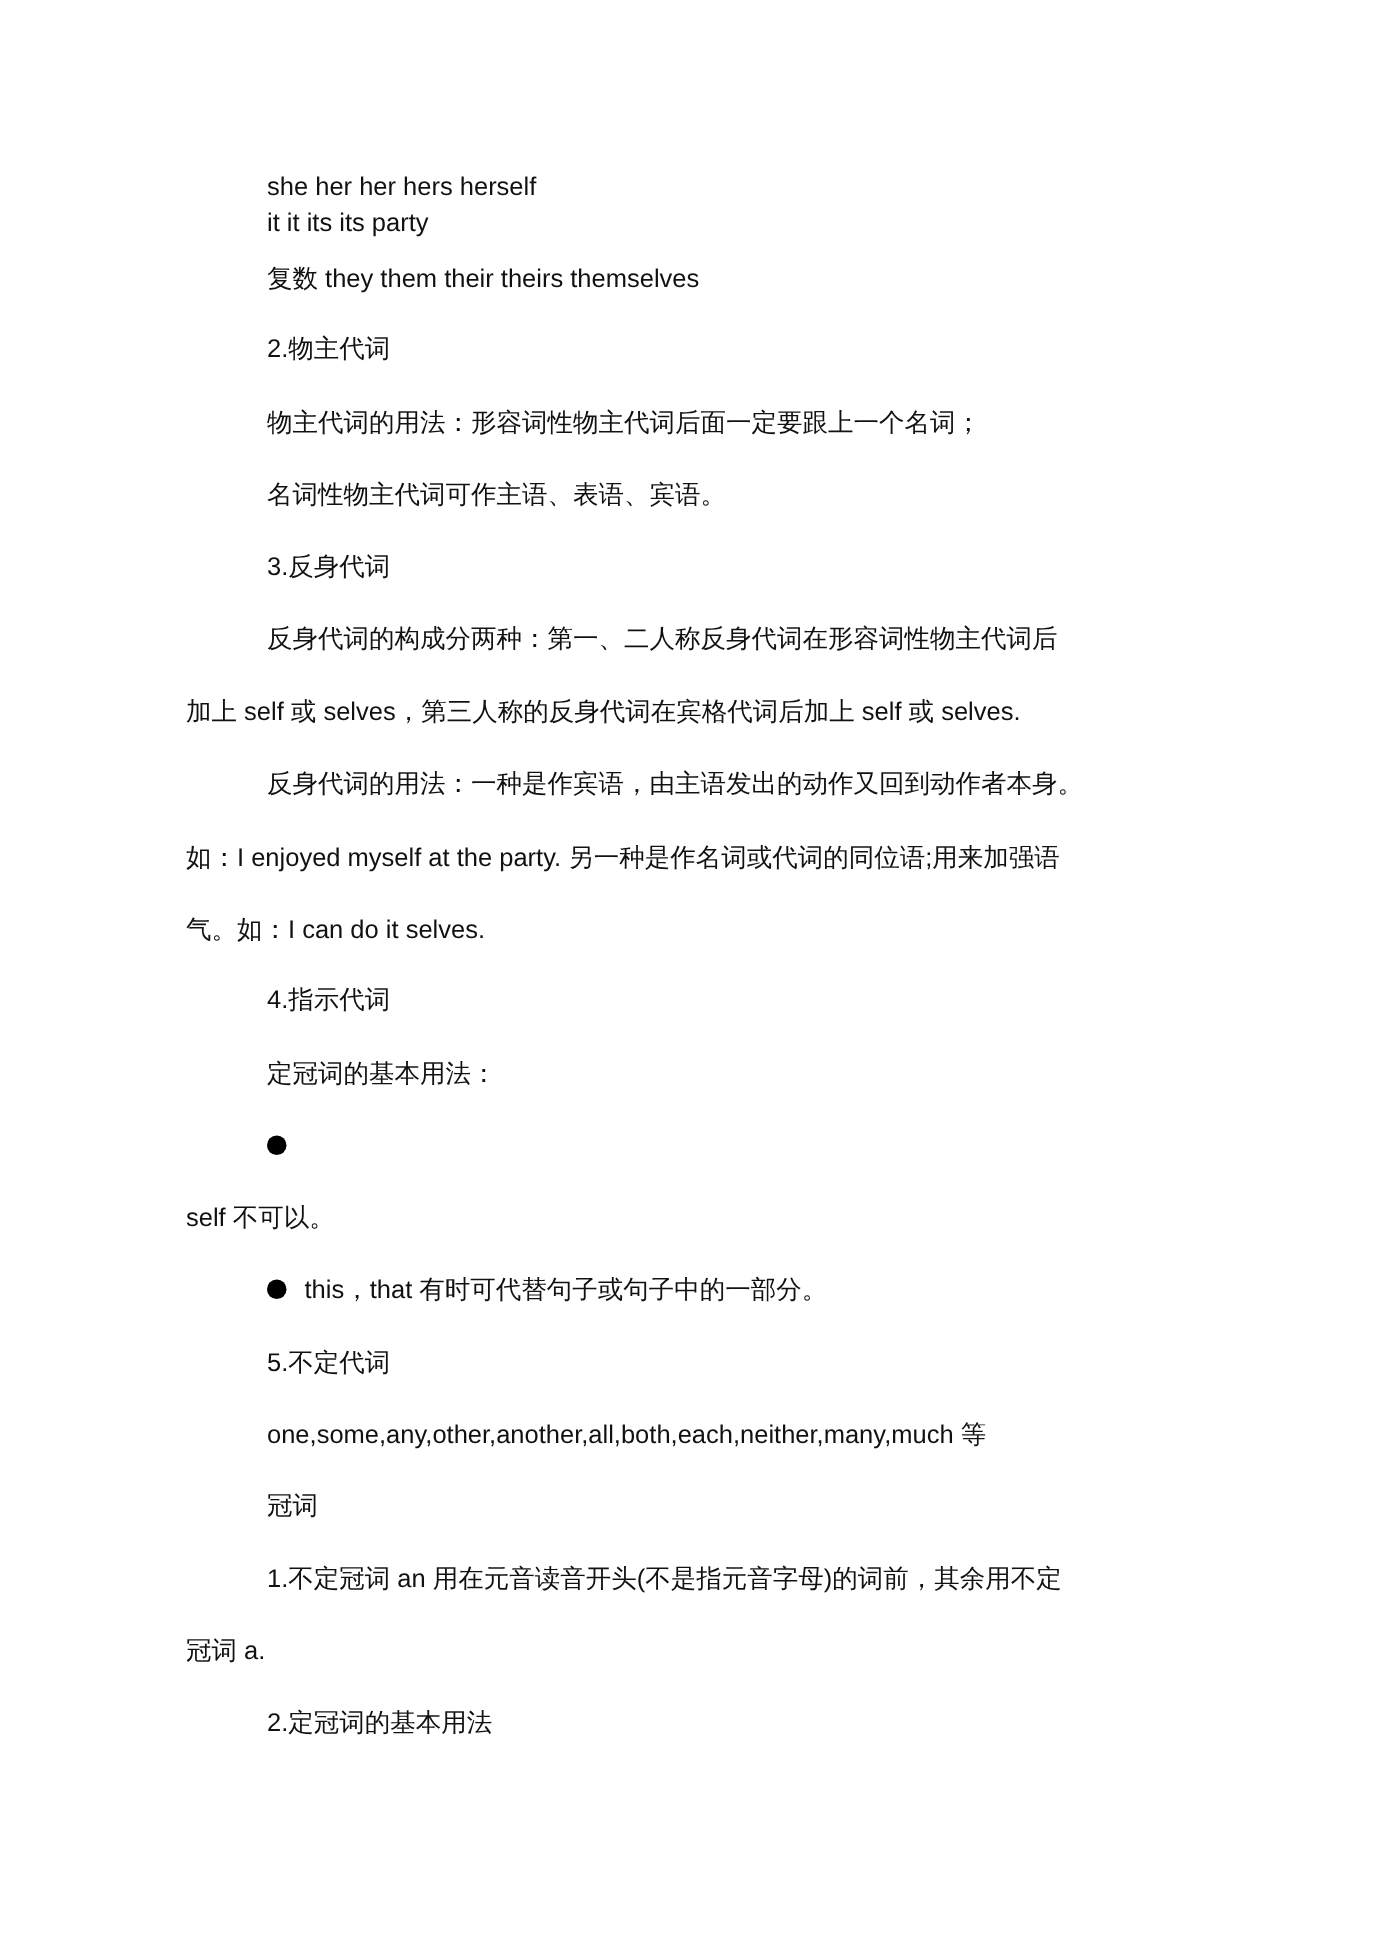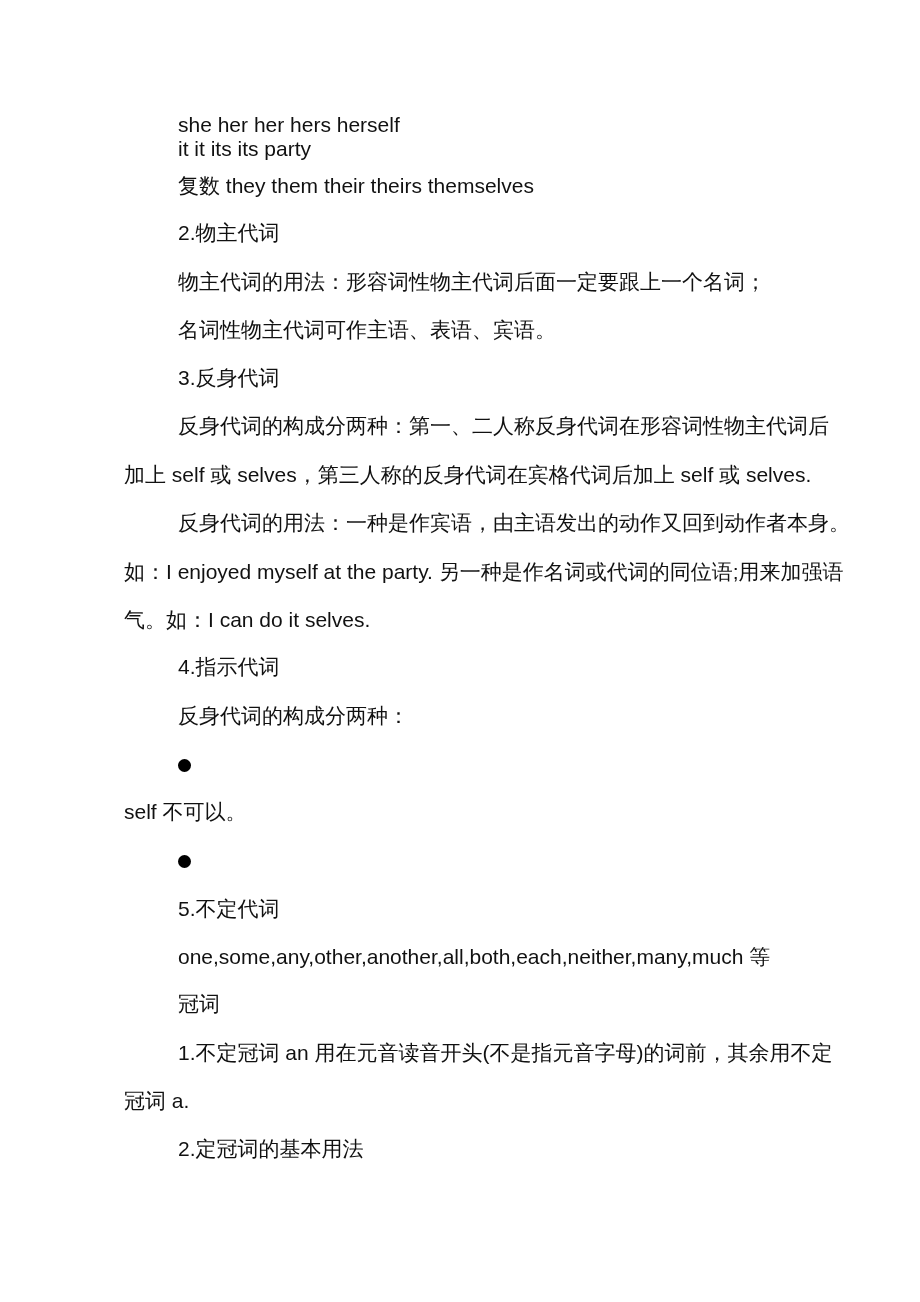--- a/index.html
+++ b/index.html
@@ -1,18 +1,18 @@
 <!DOCTYPE html>
 <html><head>
 <meta charset="utf-8">
 <style>
   html, body { margin: 0; padding: 0; background: #ffffff; }
   body { width: 920px; height: 1302px; position: relative; overflow: hidden;
          font-family: "Liberation Sans", "DejaVu Sans", sans-serif; color: #111; }
-  .line { position: absolute; font-size: 21px; line-height: 22px; white-space: nowrap; }
+  .line { position: absolute; font-size: 17px; line-height: 22px; white-space: nowrap; }
   .ind { left: 178px; }
   .flush { left: 124px; }
   .bullet { display: inline-block; width: 13px; height: 13px; border-radius: 50%;
             background: #000; margin-right: 12px; vertical-align: -1px; }
 </style>
 </head>
 <body>
 
 <div>
   <div class="line ind" style="top:114px">she her her hers herself</div>
@@ -21,27 +21,27 @@
   <div class="line ind" style="top:222px">2.物主代词</div>
   <div class="line ind" style="top:271px">物主代词的用法：形容词性物主代词后面一定要跟上一个名词；</div>
   <div class="line ind" style="top:319px">名词性物主代词可作主语、表语、宾语。</div>
   <div class="line ind" style="top:367px">3.反身代词</div>
   <div class="line ind" style="top:415px">反身代词的构成分两种：第一、二人称反身代词在形容词性物主代词后</div>
   <div class="line flush" style="top:464px">加上 self 或 selves，第三人称的反身代词在宾格代词后加上 self 或 selves.</div>
   <div class="line ind" style="top:512px">反身代词的用法：一种是作宾语，由主语发出的动作又回到动作者本身。</div>
   <div class="line flush" style="top:561px">如：I enjoyed myself at the party.  另一种是作名词或代词的同位语;用来加强语</div>
   <div class="line flush" style="top:609px">气。如：I can do it selves.</div>
   <div class="line ind" style="top:656px">4.指示代词</div>
-  <div class="line ind" style="top:705px">反身代词的构成分两种：</div>
+  <div class="line ind" style="top:705px">定冠词的基本用法：</div>
   <div class="line ind" style="top:753px">
     <span class="bullet"></span>
   </div>
   <div class="line flush" style="top:801px">self 不可以。</div>
   <div class="line ind" style="top:849px">
-    <span class="bullet"></span>
+    <span class="bullet"></span><span>this，that 有时可代替句子或句子中的一部分。</span>
   </div>
   <div class="line ind" style="top:898px">5.不定代词</div>
   <div class="line ind" style="top:946px">one,some,any,other,another,all,both,each,neither,many,much 等</div>
   <div class="line ind" style="top:993px">冠词</div>
   <div class="line ind" style="top:1042px">1.不定冠词 an 用在元音读音开头(不是指元音字母)的词前，其余用不定</div>
   <div class="line flush" style="top:1090px">冠词 a.</div>
   <div class="line ind" style="top:1138px">2.定冠词的基本用法</div>
 </div>
 
 </body></html>

